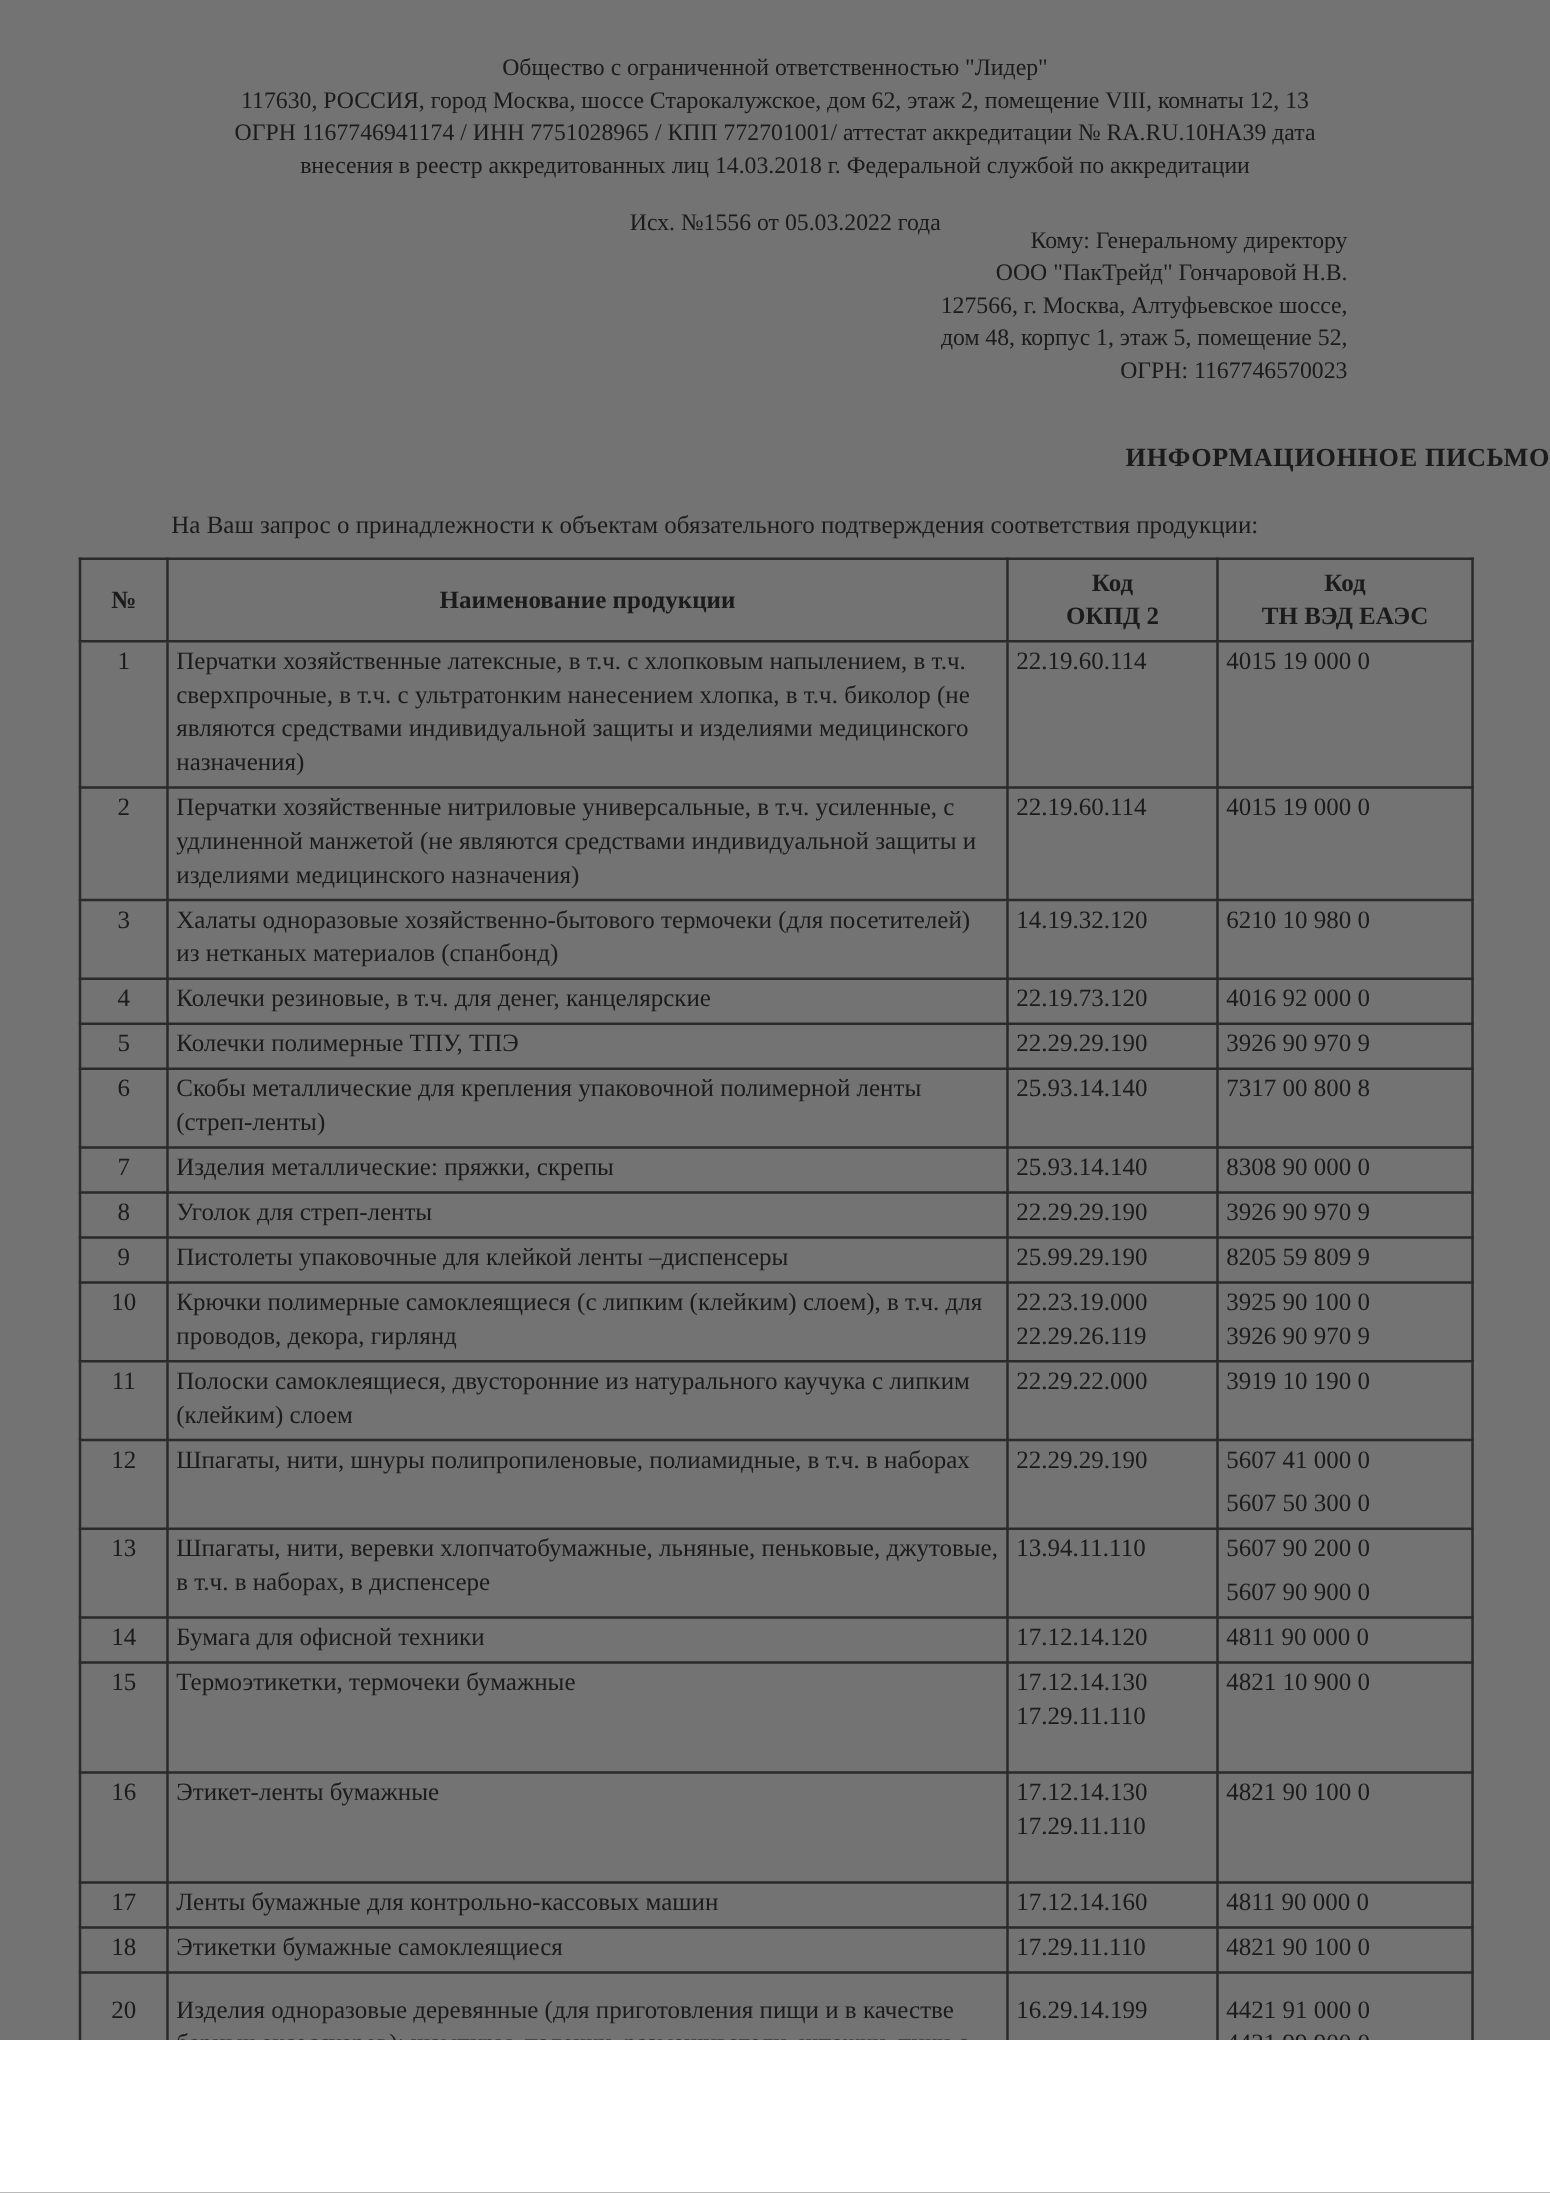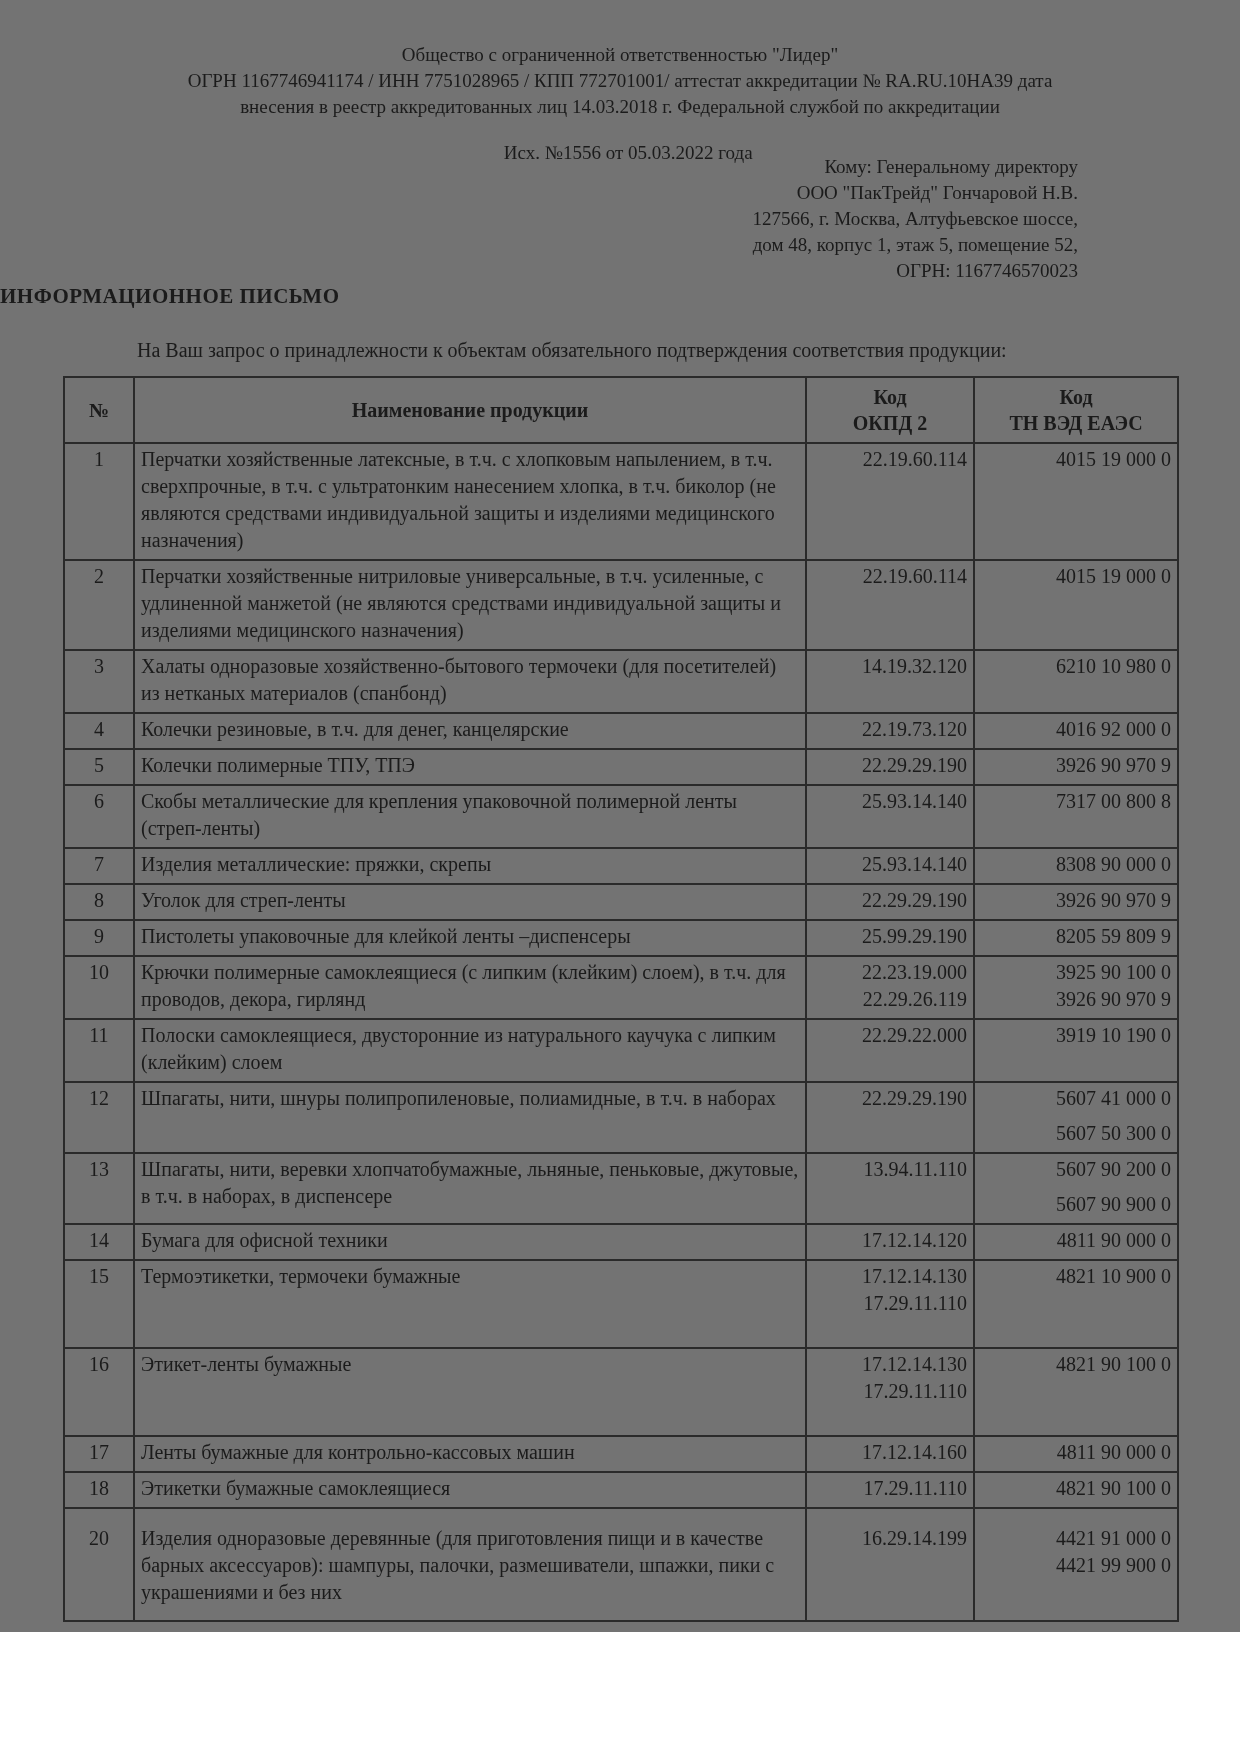--- a/index.html
+++ b/index.html
@@ -9,53 +9,54 @@
     font-family:"Liberation Serif","DejaVu Serif",serif;
     padding-top:42px;position:relative;
   }
   
   .letterhead{width:1010px;margin:0 auto;text-align:center;font-size:19px;line-height:26px;}
   
   .refrow{display:flex;justify-content:flex-end;align-items:flex-start;margin-top:20px;}
   .outgoing{margin-left:137px;font-size:19px;padding-top:2px;}
   .recipient{margin-right:162px;text-align:right;font-size:19px;line-height:26px;padding-top:14px;}
   
-  .doc-title{text-align:left;font-size:21px;font-weight:bold;letter-spacing:0.5px;}
+  .doc-title{text-align:right;font-size:21px;font-weight:bold;margin-top:44px;letter-spacing:0.5px;}
   .intro{margin:30px 63px 0;font-size:20px;text-indent:74px;}
   
   table.products{
     border-collapse:collapse;margin:14px 0 0 63px;
     width:1114px;table-layout:fixed;
     font-size:20px;line-height:27px;
   }
   table.products th,table.products td{
     border:2px solid #2a2a2a;vertical-align:top;
     padding:2px 6px 5px;box-sizing:border-box;
   }
   table.products th{font-weight:bold;vertical-align:middle;padding:6px 4px;line-height:26px;}
   col.c-num{width:70px;}
   col.c-name{width:672px;}
   col.c-okpd{width:168px;}
   col.c-tnved{width:204px;}
   td.cell-num{text-align:center;}
   td.cell-name{padding-left:12px;padding-right:14px;}
-  td.cell-okpd,td.cell-tnved{text-align:right;}
+  td.cell-okpd,td.cell-tnved{text-align:left;}
   
   tbody tr:nth-child(15) td,tbody tr:nth-child(16) td{padding-bottom:30px;}
   tbody tr:nth-child(19) td{padding-top:16px;padding-bottom:14px;}
   tbody tr:nth-child(12) td.cell-tnved div+div{margin-top:8px;}
   tbody tr:nth-child(13) td.cell-tnved div+div{margin-top:8px;}
 </style>
 </head>
 <body>
 
 <div class="page">
 
   <div class="letterhead">
     <div>Общество с ограниченной ответственностью "Лидер"</div>
+    <div>117630, РОССИЯ, город Москва, шоссе Старокалужское, дом 62, этаж 2, помещение VIII, комнаты 12, 13</div>
     <div>ОГРН 1167746941174 / ИНН 7751028965 / КПП 772701001/ аттестат аккредитации № RA.RU.10НА39 дата</div>
     <div>внесения в реестр аккредитованных лиц 14.03.2018 г. Федеральной службой по аккредитации</div>
   </div>
 
   <div class="refrow">
     <div class="outgoing">Исх. №1556 от 05.03.2022 года</div>
     <div class="recipient">
       <div>Кому: Генеральному директору</div>
       <div>ООО "ПакТрейд"  Гончаровой  Н.В.</div>
       <div>127566, г. Москва, Алтуфьевское шоссе,</div>

